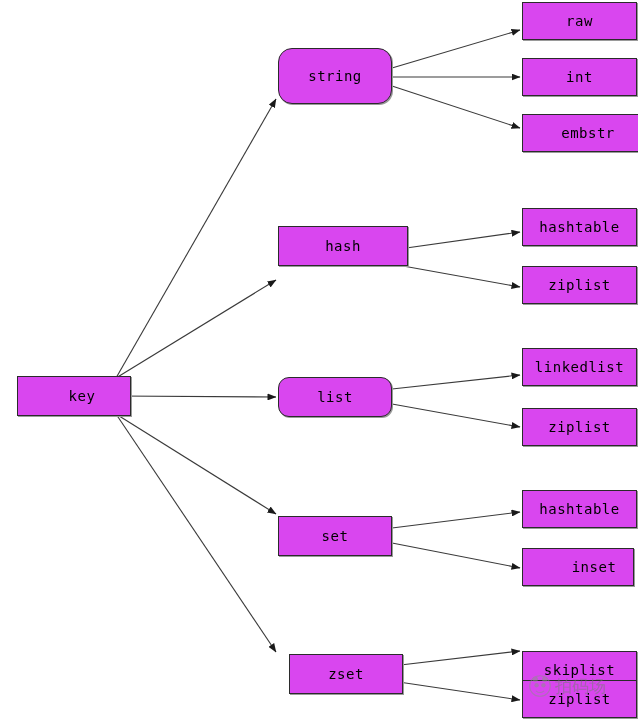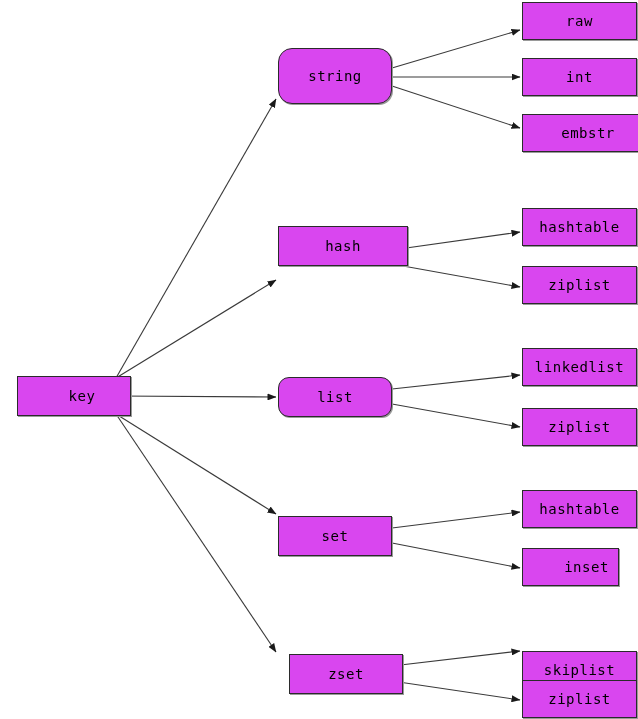--- a/index.html
+++ b/index.html
@@ -139,25 +139,36 @@
       </div>
       <div class="node" style="left: 522px; top: 348px; width: 115px; height: 38px;">
         <span class="node-label">linkedlist</span>
       </div>
       <div class="node" style="left: 522px; top: 408px; width: 115px; height: 38px;">
         <span class="node-label">ziplist</span>
       </div>
       <div class="node" style="left: 522px; top: 490px; width: 115px; height: 38px;">
         <span class="node-label">hashtable</span>
       </div>
-      <div class="node" style="left: 522px; top: 548px; width: 97px; height: 38px; padding-left: 32px;">
+      <div class="node" style="left: 522px; top: 548px; width: 112px; height: 38px; padding-left: 32px;">
         <span class="node-label">inset</span>
       </div>
       <div class="node" style="left: 522px; top: 630px; width: 115px; height: 38px; margin-top: 21px;">
         <span class="node-label">skiplist</span>
       </div>
       <div class="node" style="left: 522px; top: 680px; width: 115px; height: 38px;">
         <span class="node-label">ziplist</span>
       </div>
     </div>
 
+  <div id="watermark">
+    <svg class="wm-logo" viewBox="0 0 32 32">
+      <circle cx="16" cy="16" r="15" fill="none" stroke="#8d8d8d" stroke-width="1.6"></circle>
+      <circle cx="9" cy="6" r="4" fill="#8d8d8d"></circle>
+      <circle cx="23" cy="6" r="4" fill="#8d8d8d"></circle>
+      <circle cx="11" cy="15" r="3.2" fill="#8d8d8d"></circle>
+      <circle cx="21" cy="15" r="3.2" fill="#8d8d8d"></circle>
+      <path d="M10 23 q6 5 12 0" stroke="#8d8d8d" stroke-width="1.6" fill="none"></path>
+    </svg>
+    <span class="wm-text">拍码场</span>
+  </div>
 
 </div>
 
 </body></html>

